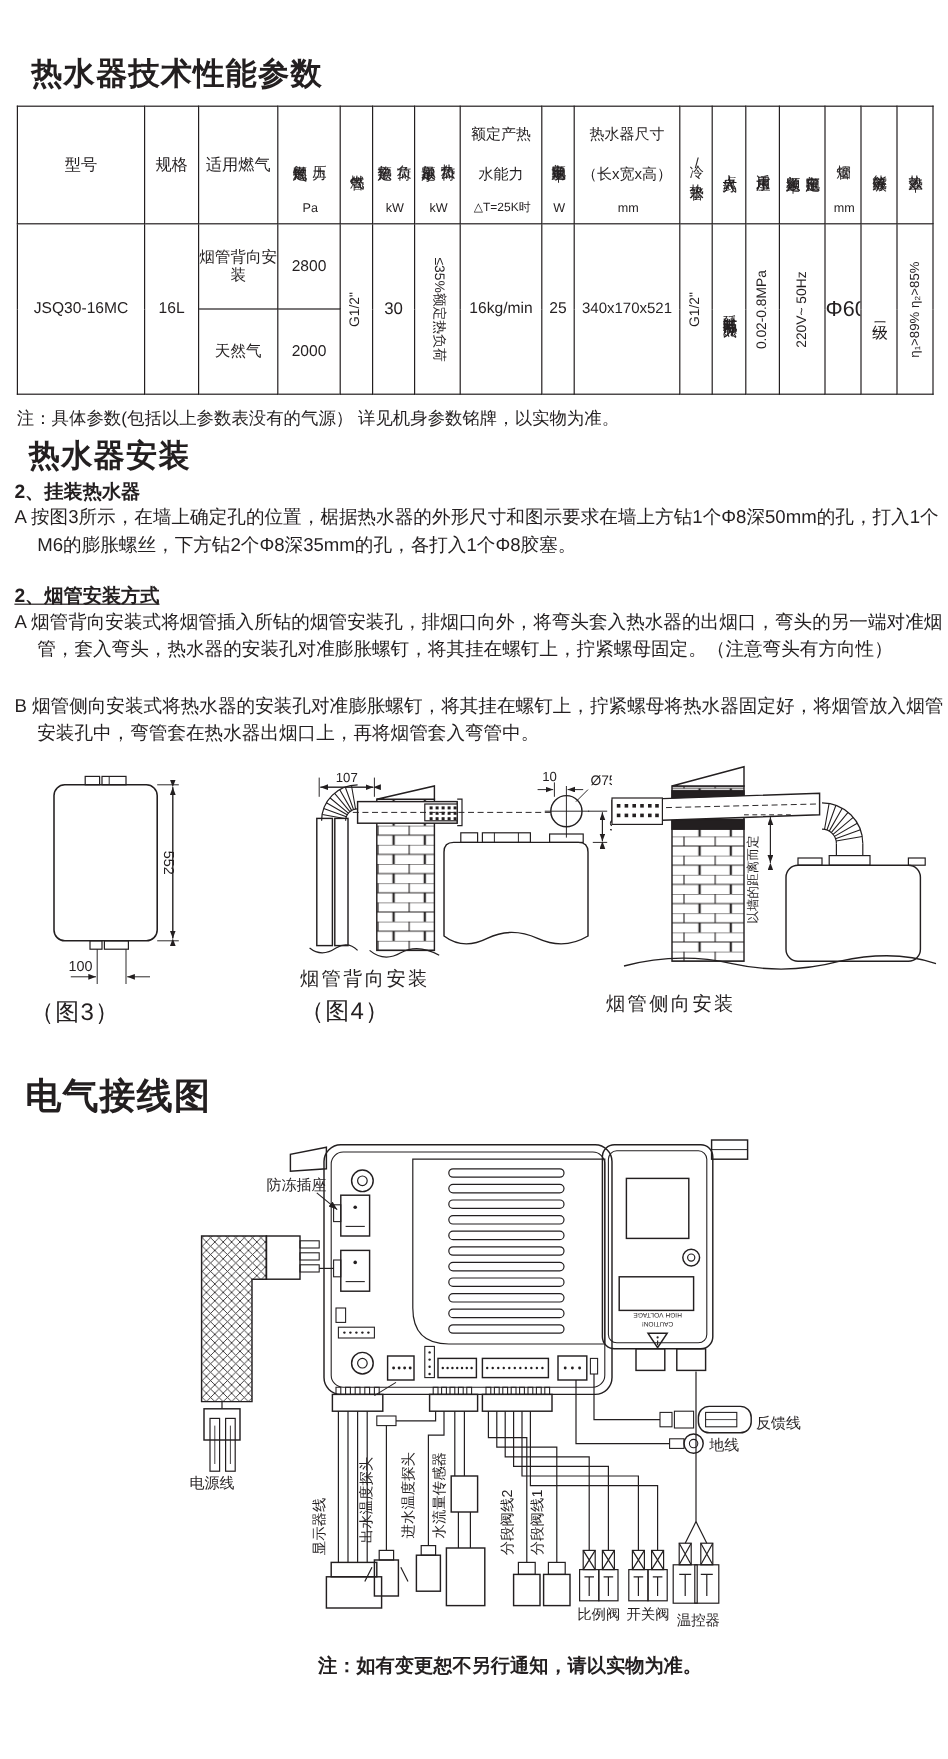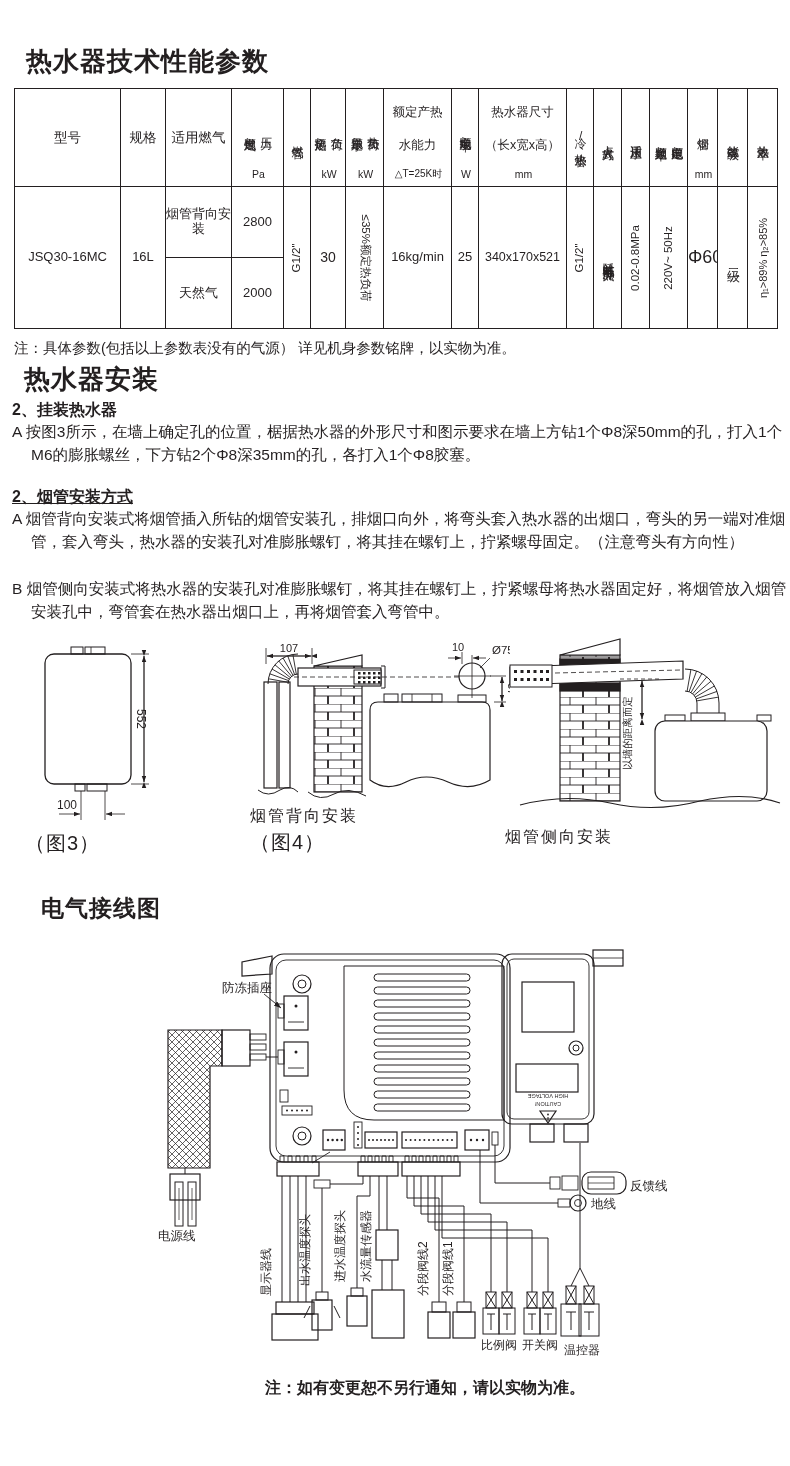--- a/index.html
+++ b/index.html
@@ -393,21 +393,21 @@
           <rect x="22" y="45" width="3" height="3"></rect>
           <rect x="28.5" y="45" width="3" height="3"></rect>
           <rect x="35" y="45" width="3" height="3"></rect>
           <rect x="41" y="45" width="3" height="3"></rect>
       </g>
       <text x="126" y="100" font-size="10.5" text-anchor="middle" transform="rotate(-90 126 100)">以墙的距离而定</text>
     </svg>
     <div class="fig-title">烟管侧向安装</div>
   </div>
 
-  <div class="abs h-main" style="left:29px;top:893px;font-size:23px;">电气接线图</div>
+  <div class="abs h-main" style="left:9px;top:893px;font-size:30px;">电气接线图</div>
 
   <svg class="abs" style="left:130px;top:930px;" width="660" height="440" viewBox="0 0 660 440">
     <defs>
       <marker id="awe" markerWidth="9" markerHeight="8" refX="8" refY="3" orient="auto">
           <path d="M0,0L8,3L0,6z" fill="#231f20"></path>
         </marker>
       <pattern id="xh" width="7" height="7" patternUnits="userSpaceOnUse">
         <path d="M0,7L7,0 M0,0L7,7" stroke="#231f20" stroke-width="0.7" fill="none"></path>
       </pattern>
     </defs>

